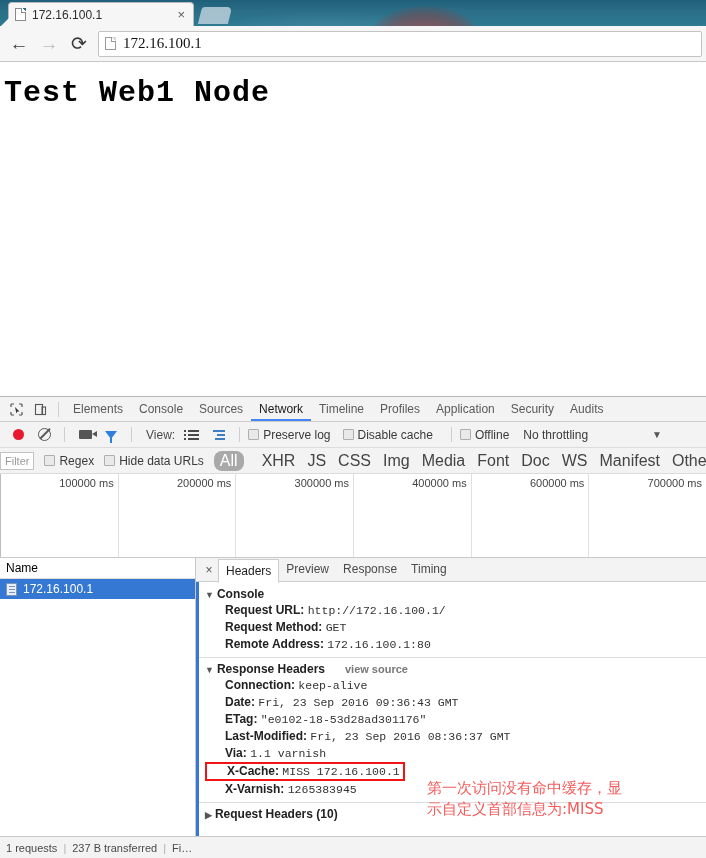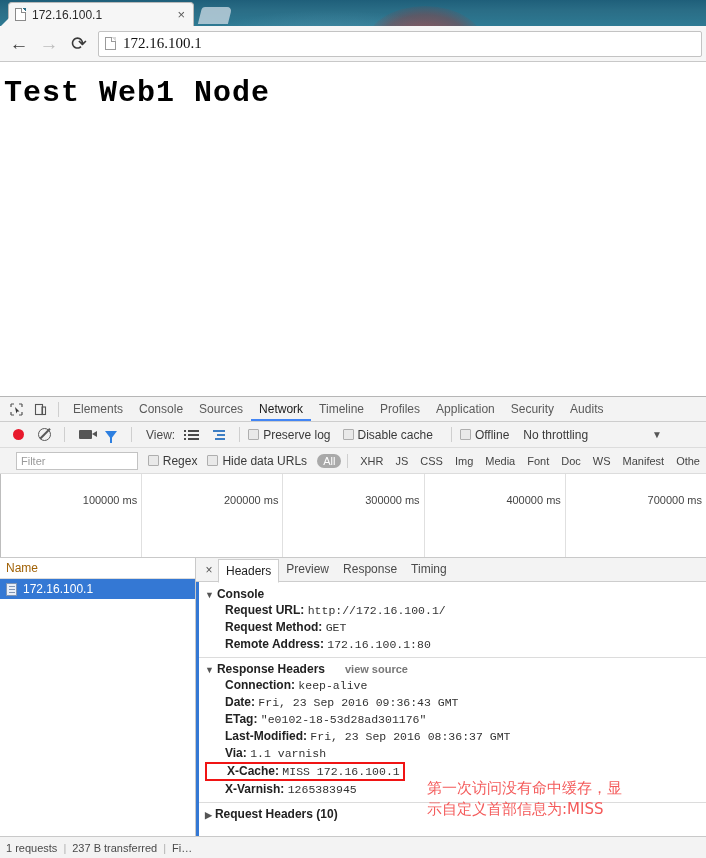--- a/index.html
+++ b/index.html
@@ -289,40 +289,40 @@
     font-size: 10px;
     cursor: pointer;
   }
 
   .dt-filterbar {
     height: 26px;
     background: #f3f3f3;
     border-bottom: 1px solid #dcdcdc;
     display: flex;
     align-items: center;
-    padding-left: 16px;
+    padding-left: 0;
     overflow: hidden;
   }
   .filter-input {
     width: 138px; height: 18px;
     border: 1px solid #c3c3c3;
     background: #fff;
     font-size: 11px;
     color: #9a9a9a;
     padding: 0 4px;
     line-height: 17px;
     margin-right: 10px;
   }
   .type-pill {
     padding: 1px 6px;
     border-radius: 8px;
     color: #444;
     cursor: pointer;
     white-space: nowrap;
-    font-size: 11px;
+    font-size: 16px;
   }
   .type-pill.active { background: #a9a9a9; color: #fff; }
   .type-sep { width: 1px; height: 14px; background: #cfcfcf; margin: 0 6px; }
 
   
   .dt-timeline {
     height: 84px;
     background: #fff;
     border-bottom: 1px solid #c9c9c9;
     display: flex;
@@ -330,42 +330,42 @@
   }
   .tl-cell {
     flex: 1 1 0;
     border-right: 1px solid #e0e0e0;
     position: relative;
   }
   .tl-cell:first-child { border-left: 1px solid #bdbdbd; }
   .tl-cell:last-child { border-right: none; }
   .tl-label {
     position: absolute;
-    right: 4px; top: 20px;
+    right: 4px; top: 3px;
     font-size: 11px;
     color: #444;
     white-space: nowrap;
   }
 
   
   .dt-main { flex: 1 1 auto; display: flex; min-height: 0; }
   .dt-left {
     width: 196px;
     border-right: 1px solid #c9c9c9;
     display: flex;
     flex-direction: column;
     background: #fff;
   }
   .col-head {
     height: 21px;
     border-bottom: 1px solid #dcdcdc;
     display: flex;
     align-items: center;
     padding-left: 6px;
-    color: #a16207;
+    color: #000000;
     font-size: 12px;
   }
   .req-row {
     height: 20px;
     background: #3478d4;
     color: #fff;
     display: flex;
     align-items: center;
     padding-left: 6px;
     cursor: pointer;
@@ -621,20 +621,23 @@
     <div class="tl-cell">
         <span class="tl-label">200000 ms</span>
       </div>
     <div class="tl-cell">
         <span class="tl-label">300000 ms</span>
       </div>
     <div class="tl-cell">
         <span class="tl-label">400000 ms</span>
       </div>
     <div class="tl-cell">
+        <span class="tl-label">600000 ms</span>
+      </div>
+    <div class="tl-cell">
         <span class="tl-label">700000 ms</span>
       </div>
   </div>
 
   <div class="dt-main">
 
     <div class="dt-left">
       <div class="col-head">Name</div>
       <div class="req-row">
         <span class="doc-icon"></span>

